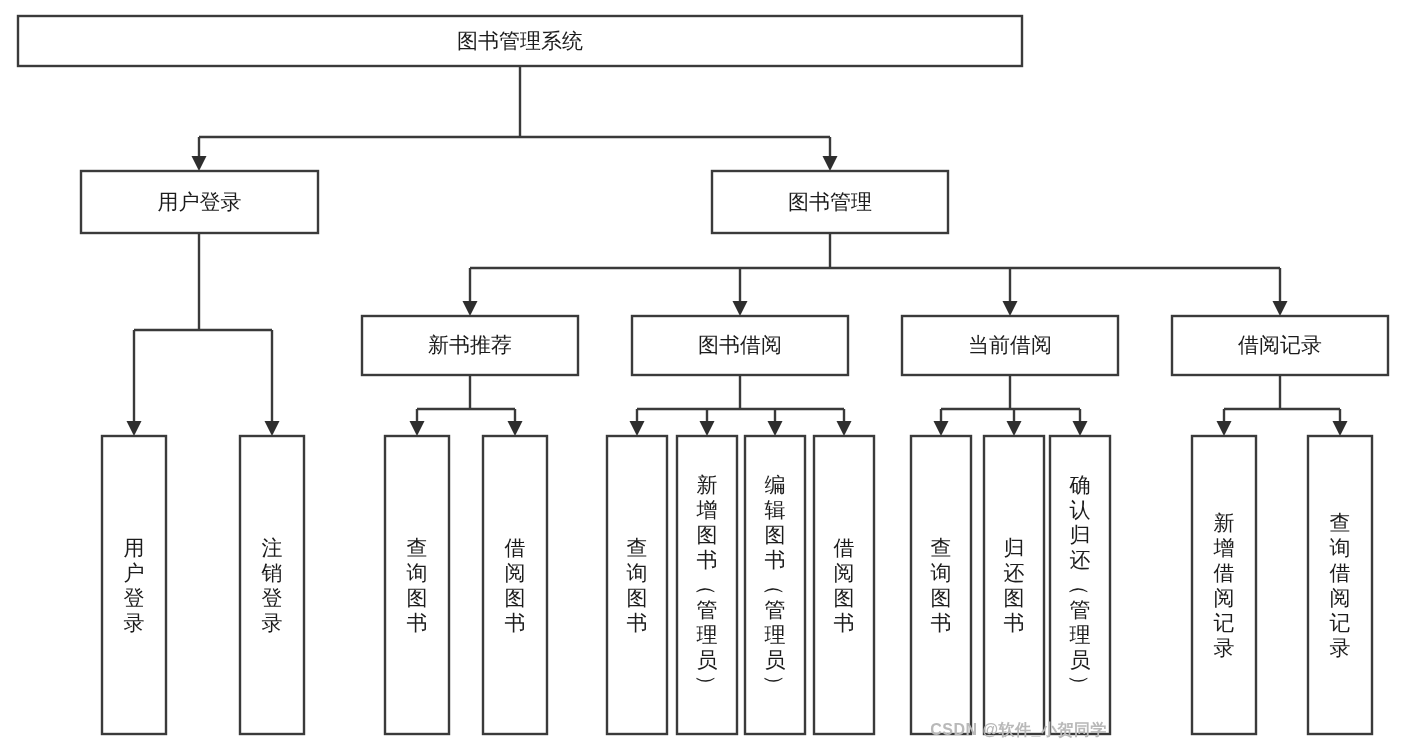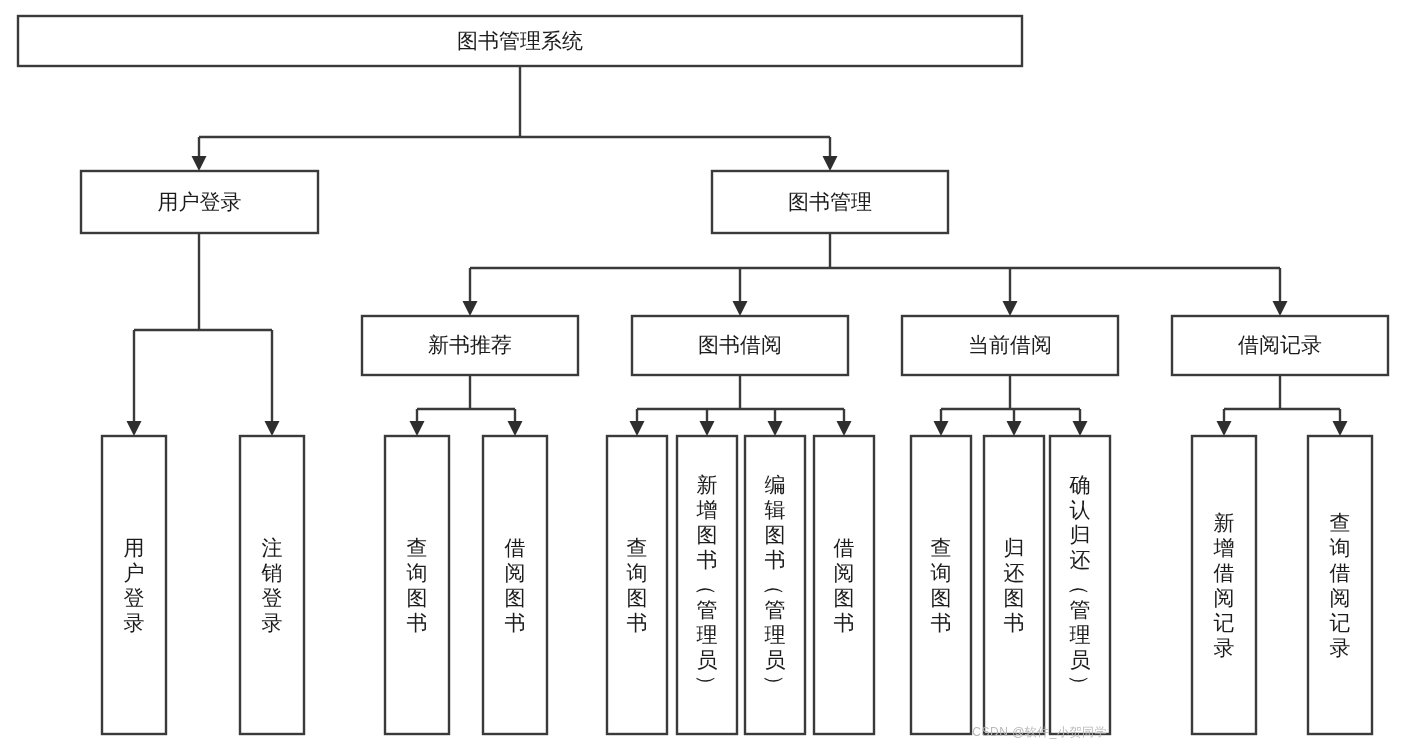--- a/index.html
+++ b/index.html
@@ -51,25 +51,26 @@
   }
   .arrow-head {
     fill: #2e2e2e;
     stroke: none;
   }
   .watermark {
     position: absolute;
     right: 8px;
     bottom: 6px;
     font-family: "Liberation Sans", "DejaVu Sans", sans-serif;
-    font-size: 12px;
+    font-size: 16px;
     color: #b9b9b9;
     letter-spacing: 0.5px;
     white-space: nowrap;
     user-select: none;
+    font-weight: bold;
   }
 </style>
 </head>
 <body>
 
 <div id="diagram-root">
   <svg class="flow" viewBox="0 0 1405 747" xmlns="http://www.w3.org/2000/svg">
 
     <defs>
       <g id="arrowdown">

